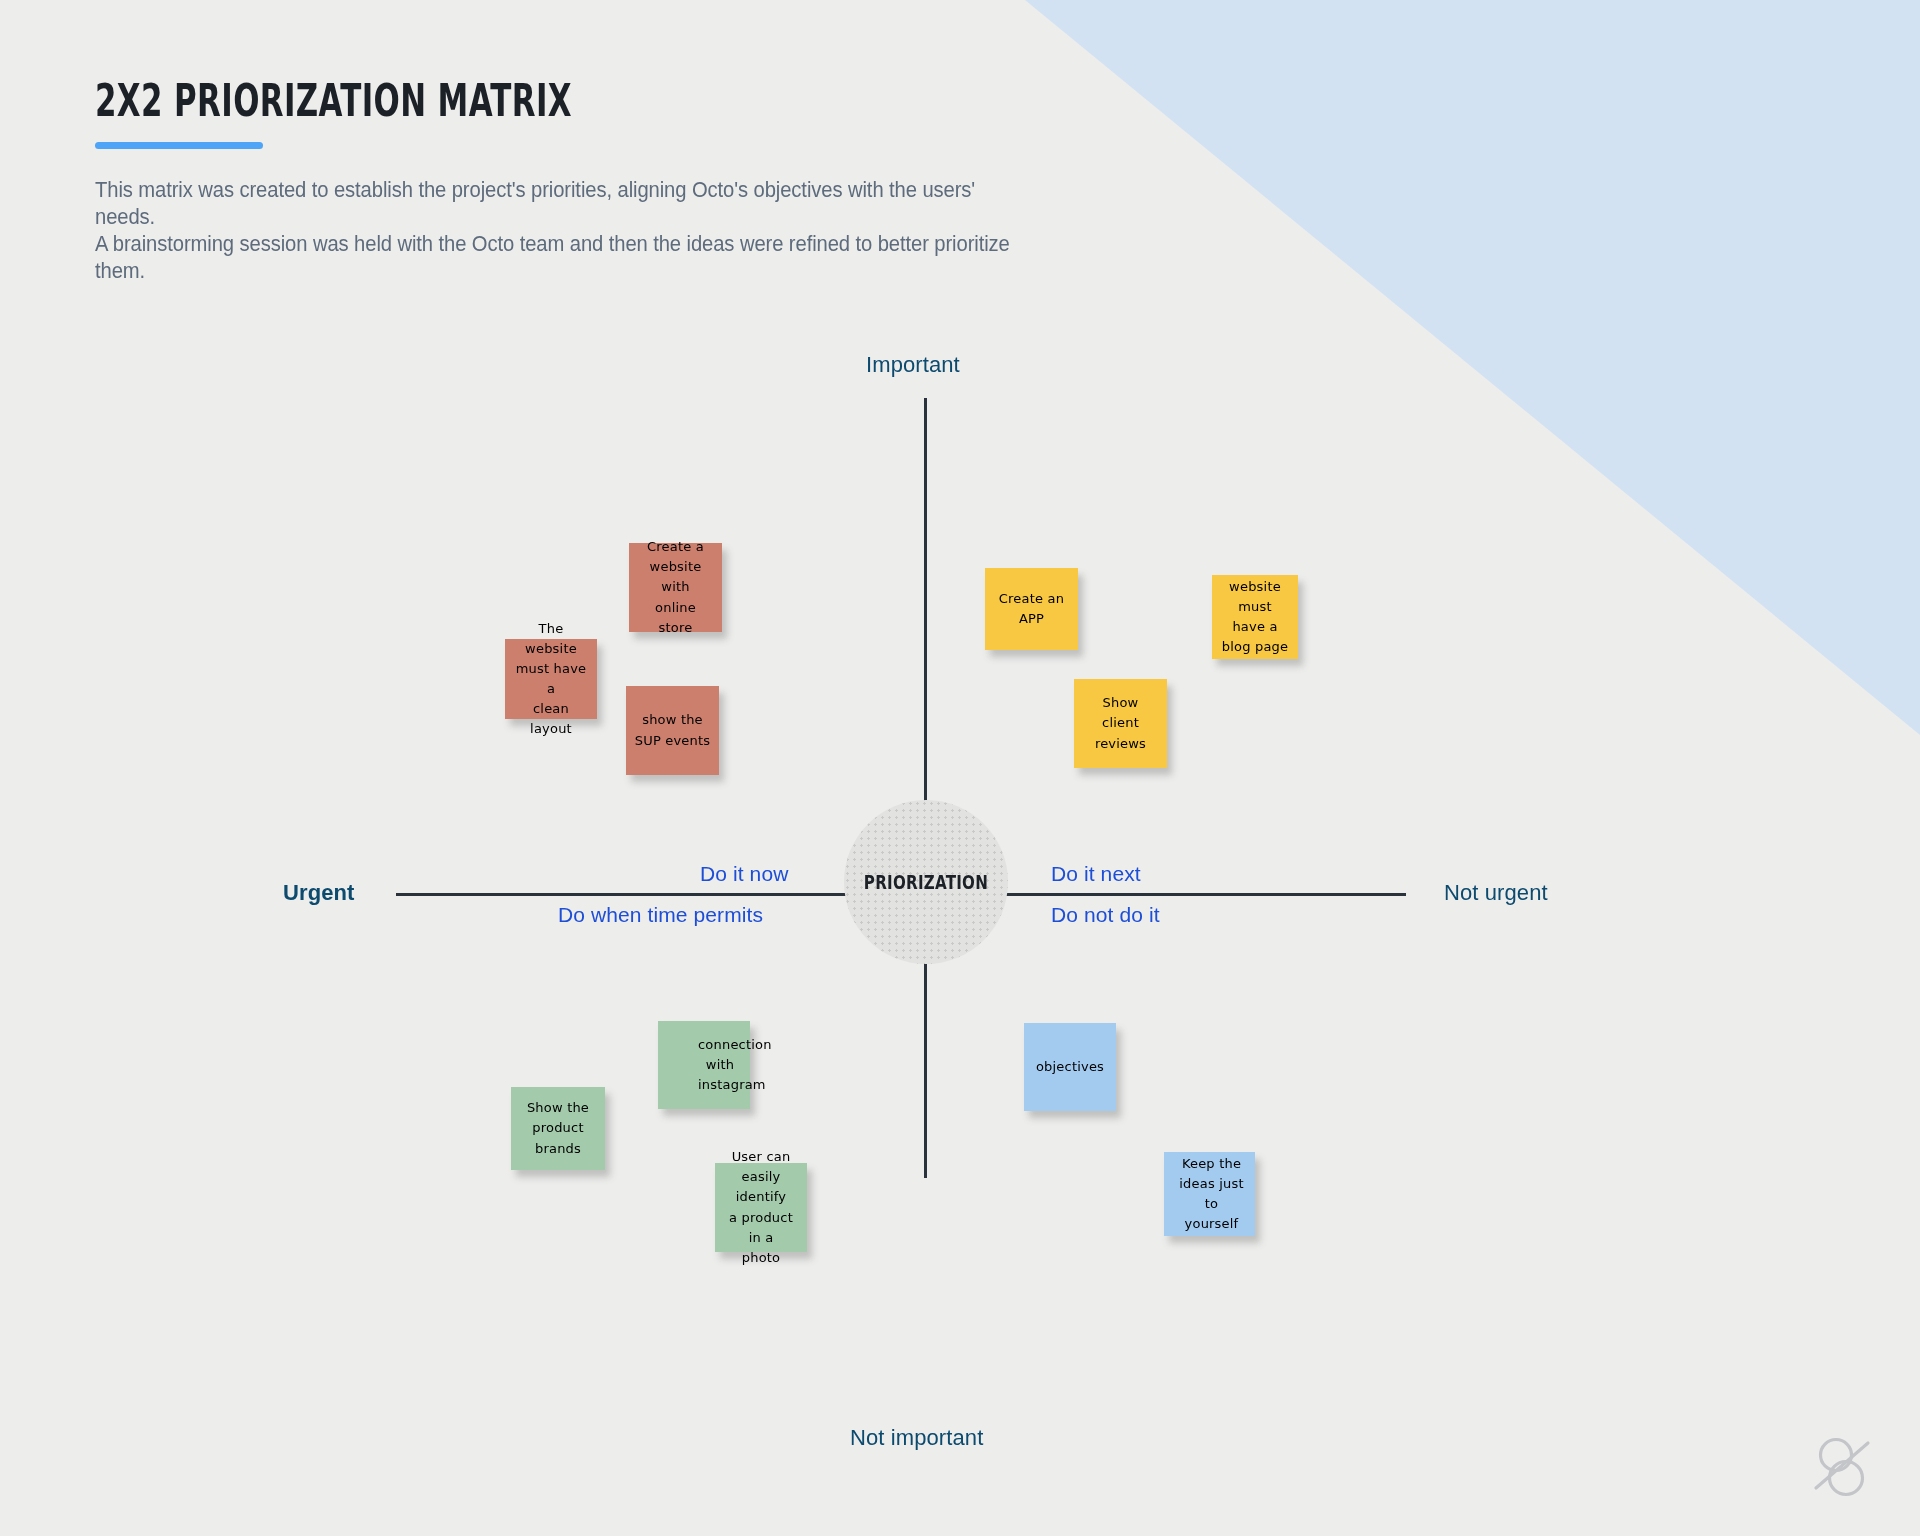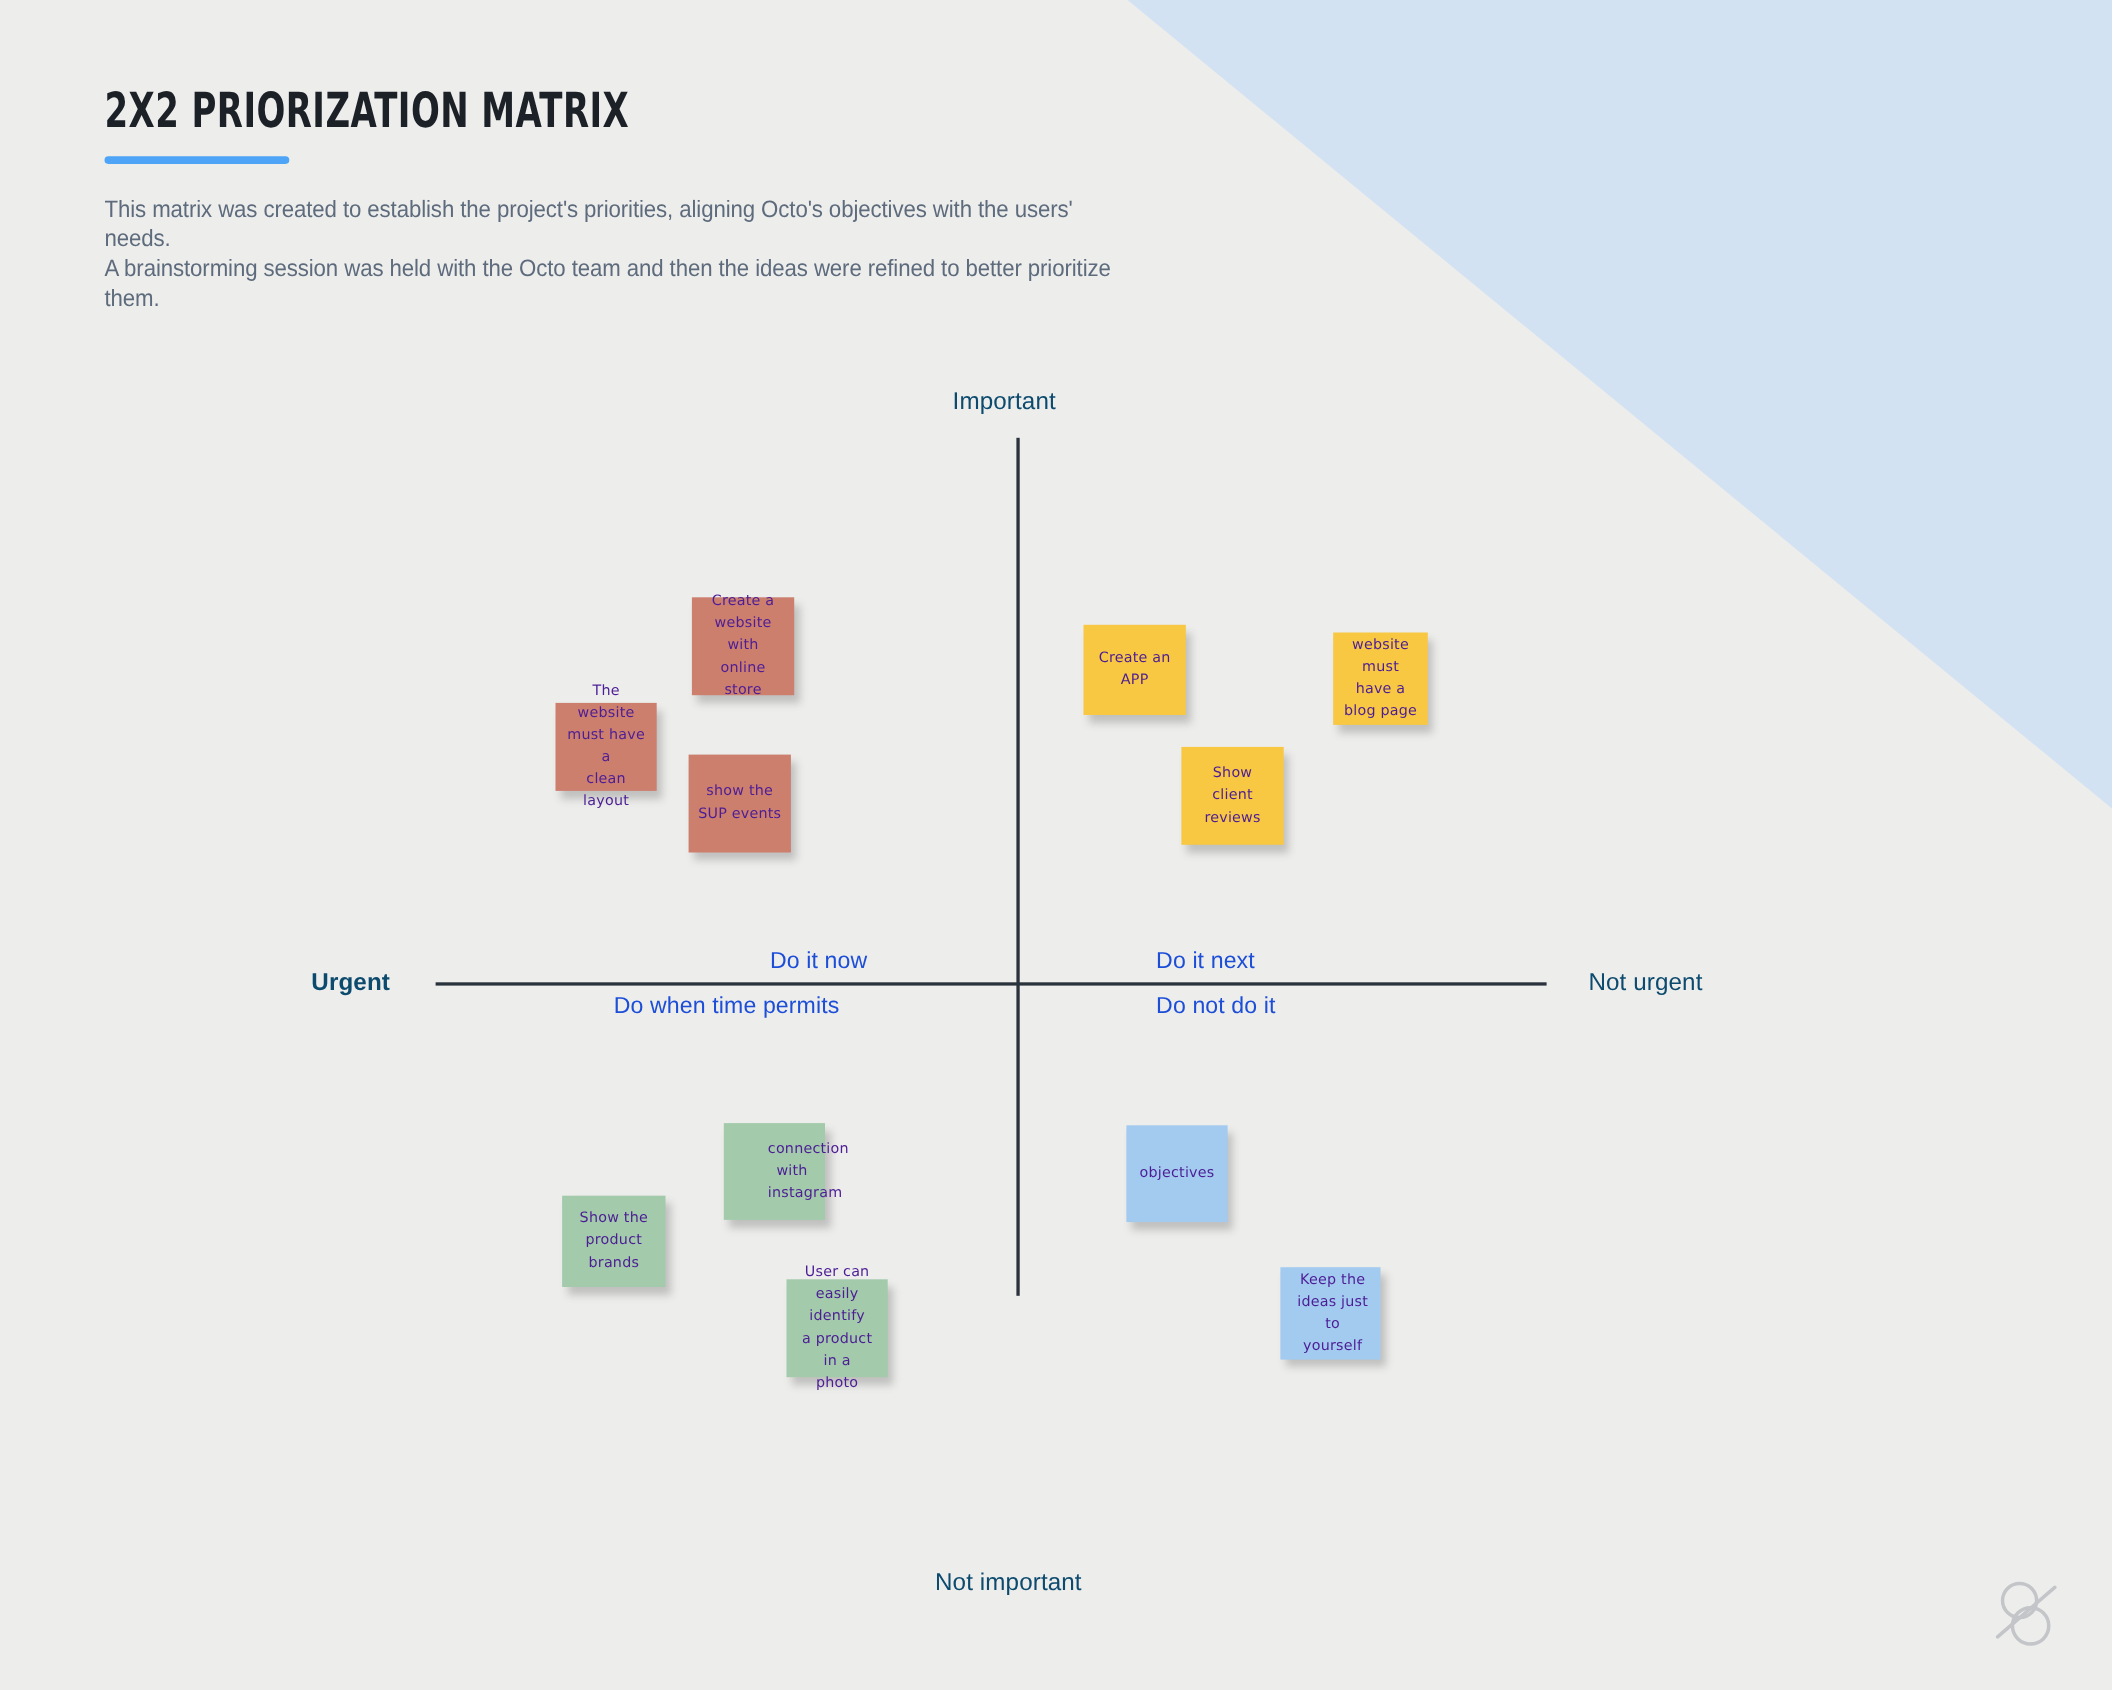--- a/index.html
+++ b/index.html
@@ -141,21 +141,21 @@
     position: absolute;
     box-sizing: border-box;
     display: flex;
     align-items: center;
     justify-content: center;
     text-align: center;
     padding: 6px 8px;
     font-family: "DejaVu Sans", sans-serif;
     font-size: 13px;
     line-height: 1.55;
-    color: #4c1d95;
+    color: #000000;
     box-shadow: 5px 7px 7px rgba(90, 90, 90, 0.30);
     white-space: pre-line;
     letter-spacing: 0.2px;
   }
   .note span { display: block; width: 100%; }
   .note.salmon { background: #cd7f6e; }
   .note.yellow { background: #f8c843; }
   .note.green  { background: #a3cbab; }
   .note.blue   { background: #a3cbf0; }
 
@@ -178,20 +178,23 @@
   <div class="header">
     <h1 class="page-title">2X2 PRIORIZATION MATRIX</h1>
     <div class="accent-bar"></div>
     <div class="subtitle">This matrix was created to establish the project's priorities, aligning Octo's objectives with the users' needs.
 A brainstorming session was held with the Octo team and then the ideas were refined to better prioritize them.</div>
   </div>
 
   <div class="axis-v"></div>
   <div class="axis-h"></div>
 
+  <div class="hub">
+    <span class="hub-label">PRIORIZATION</span>
+  </div>
 
   <div class="axis-label lbl-important">Important</div>
   <div class="axis-label lbl-notimportant">Not important</div>
   <div class="axis-label lbl-urgent">Urgent</div>
   <div class="axis-label lbl-noturgent">Not urgent</div>
 
   <div class="quad-label q-now">Do it now</div>
   <div class="quad-label q-next">Do it next</div>
   <div class="quad-label q-when">Do when time permits</div>
   <div class="quad-label q-not">Do not do it</div>

